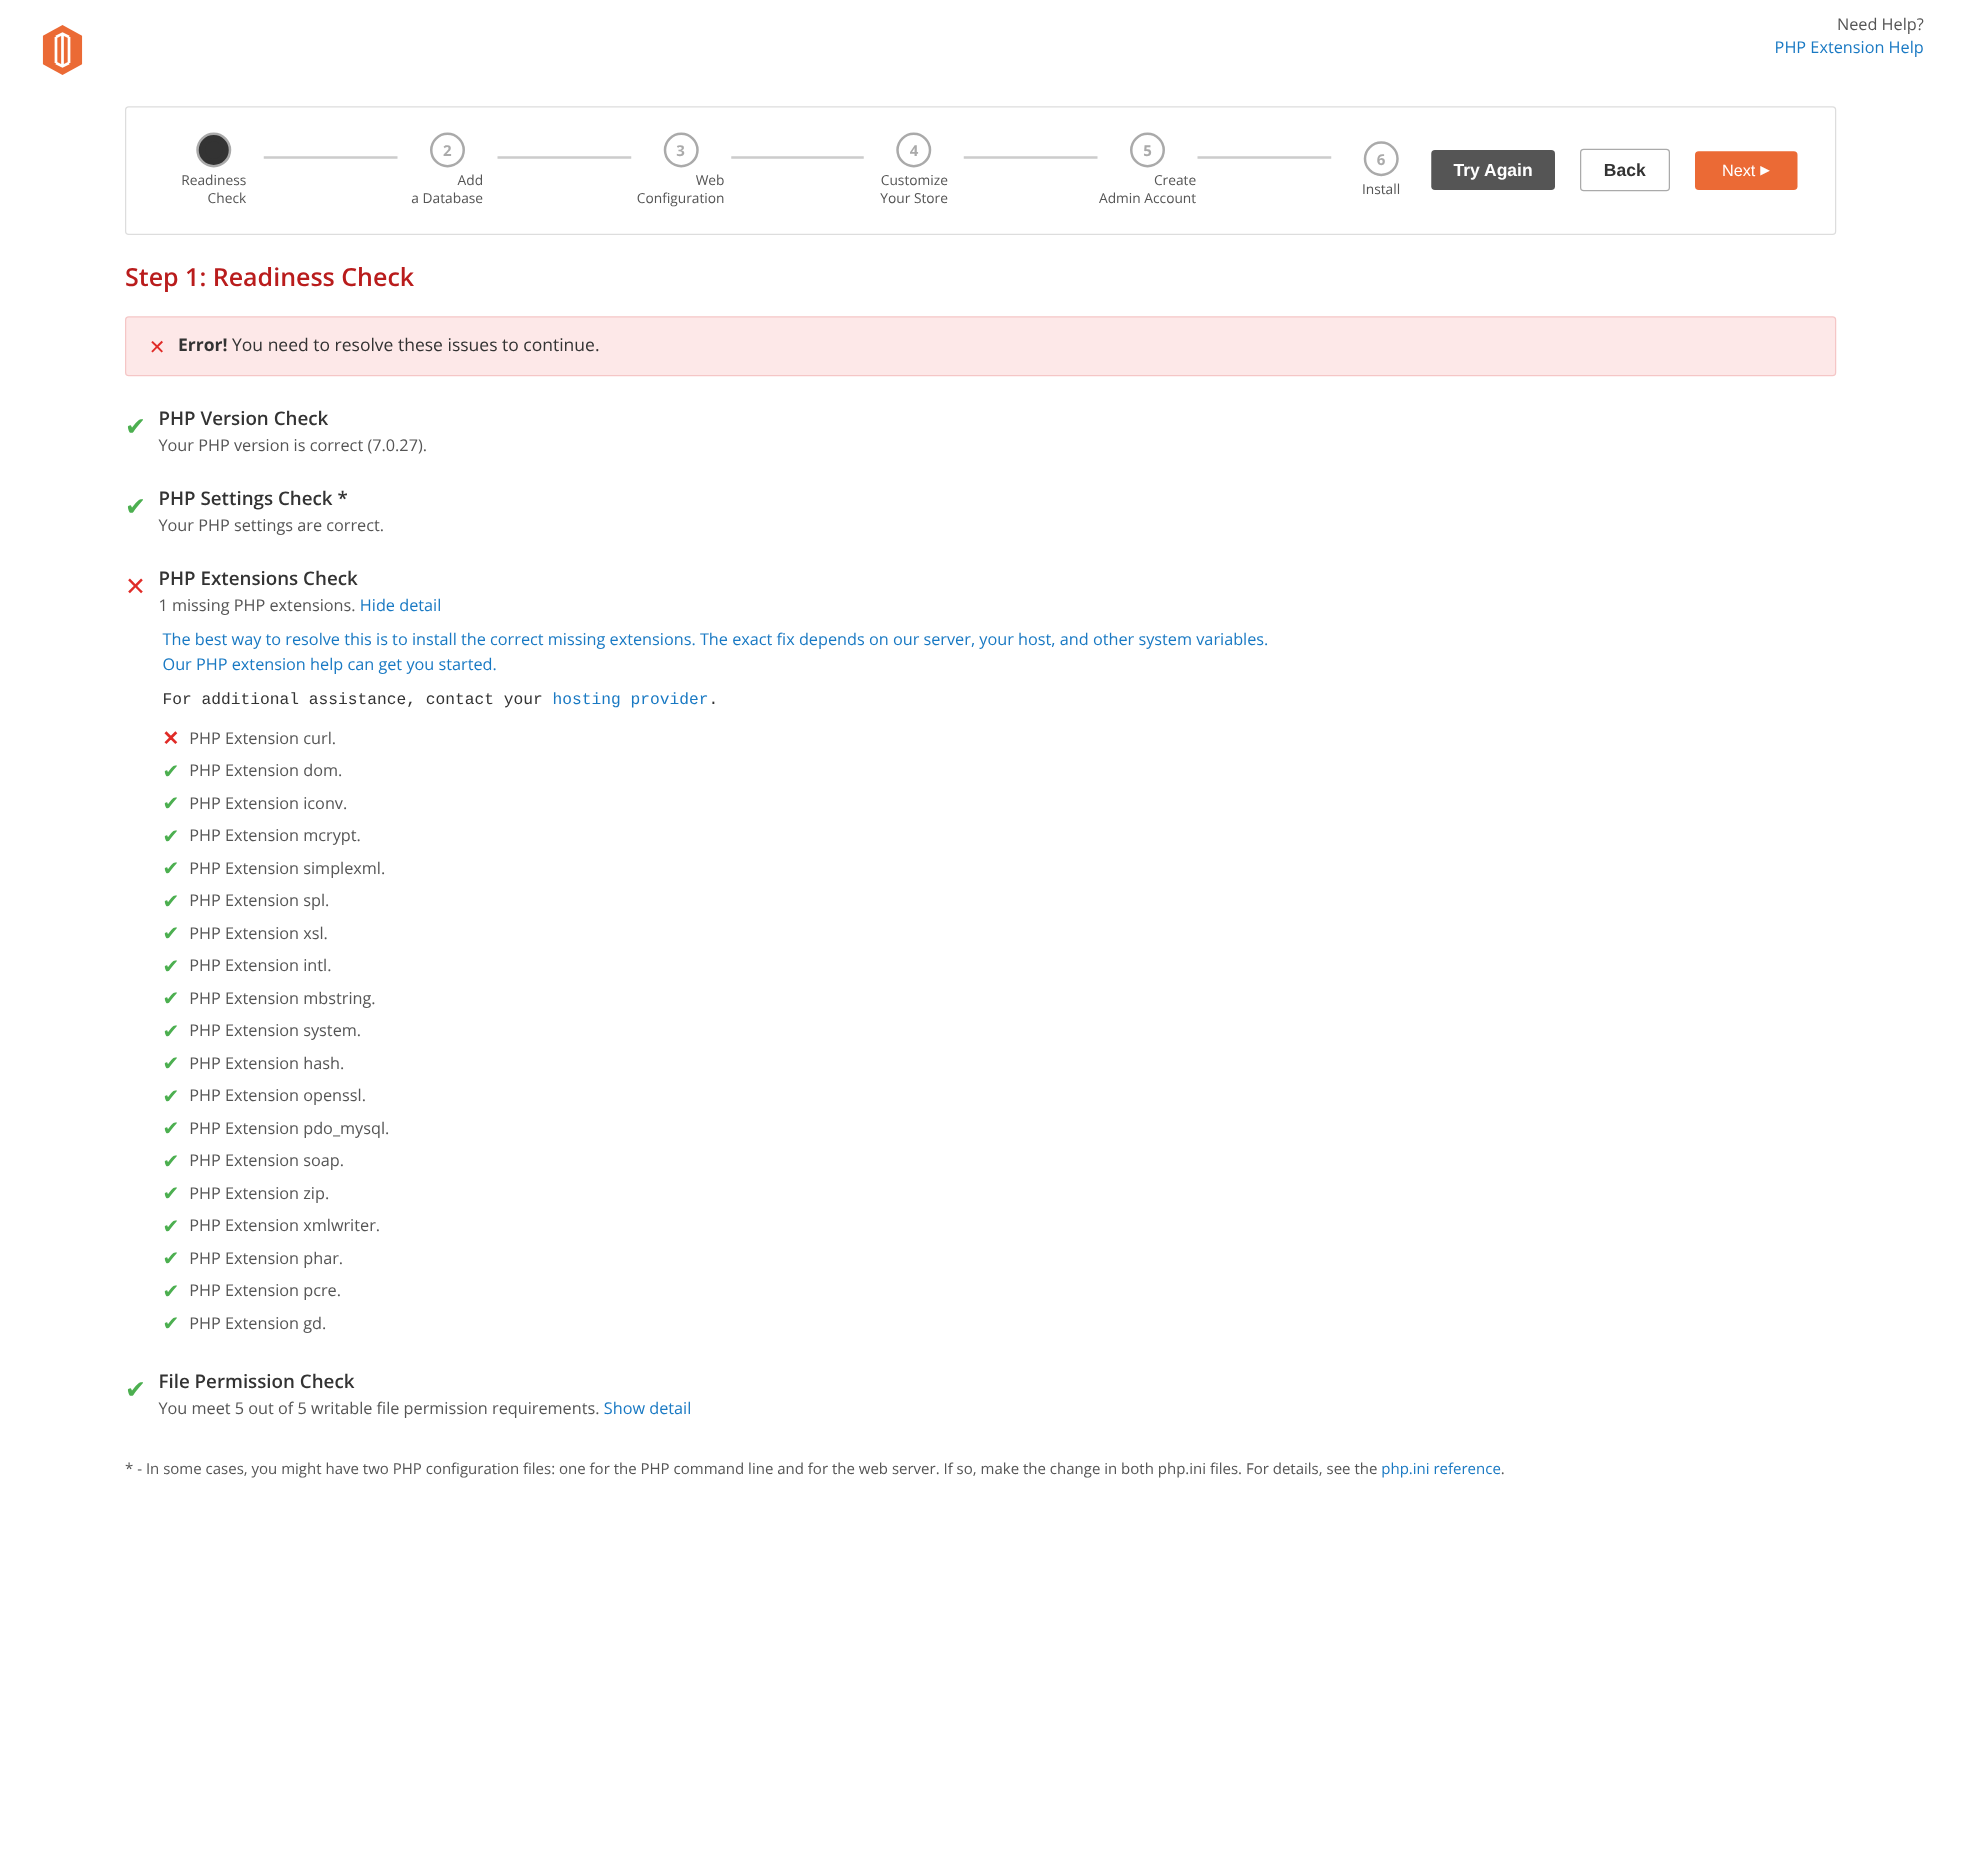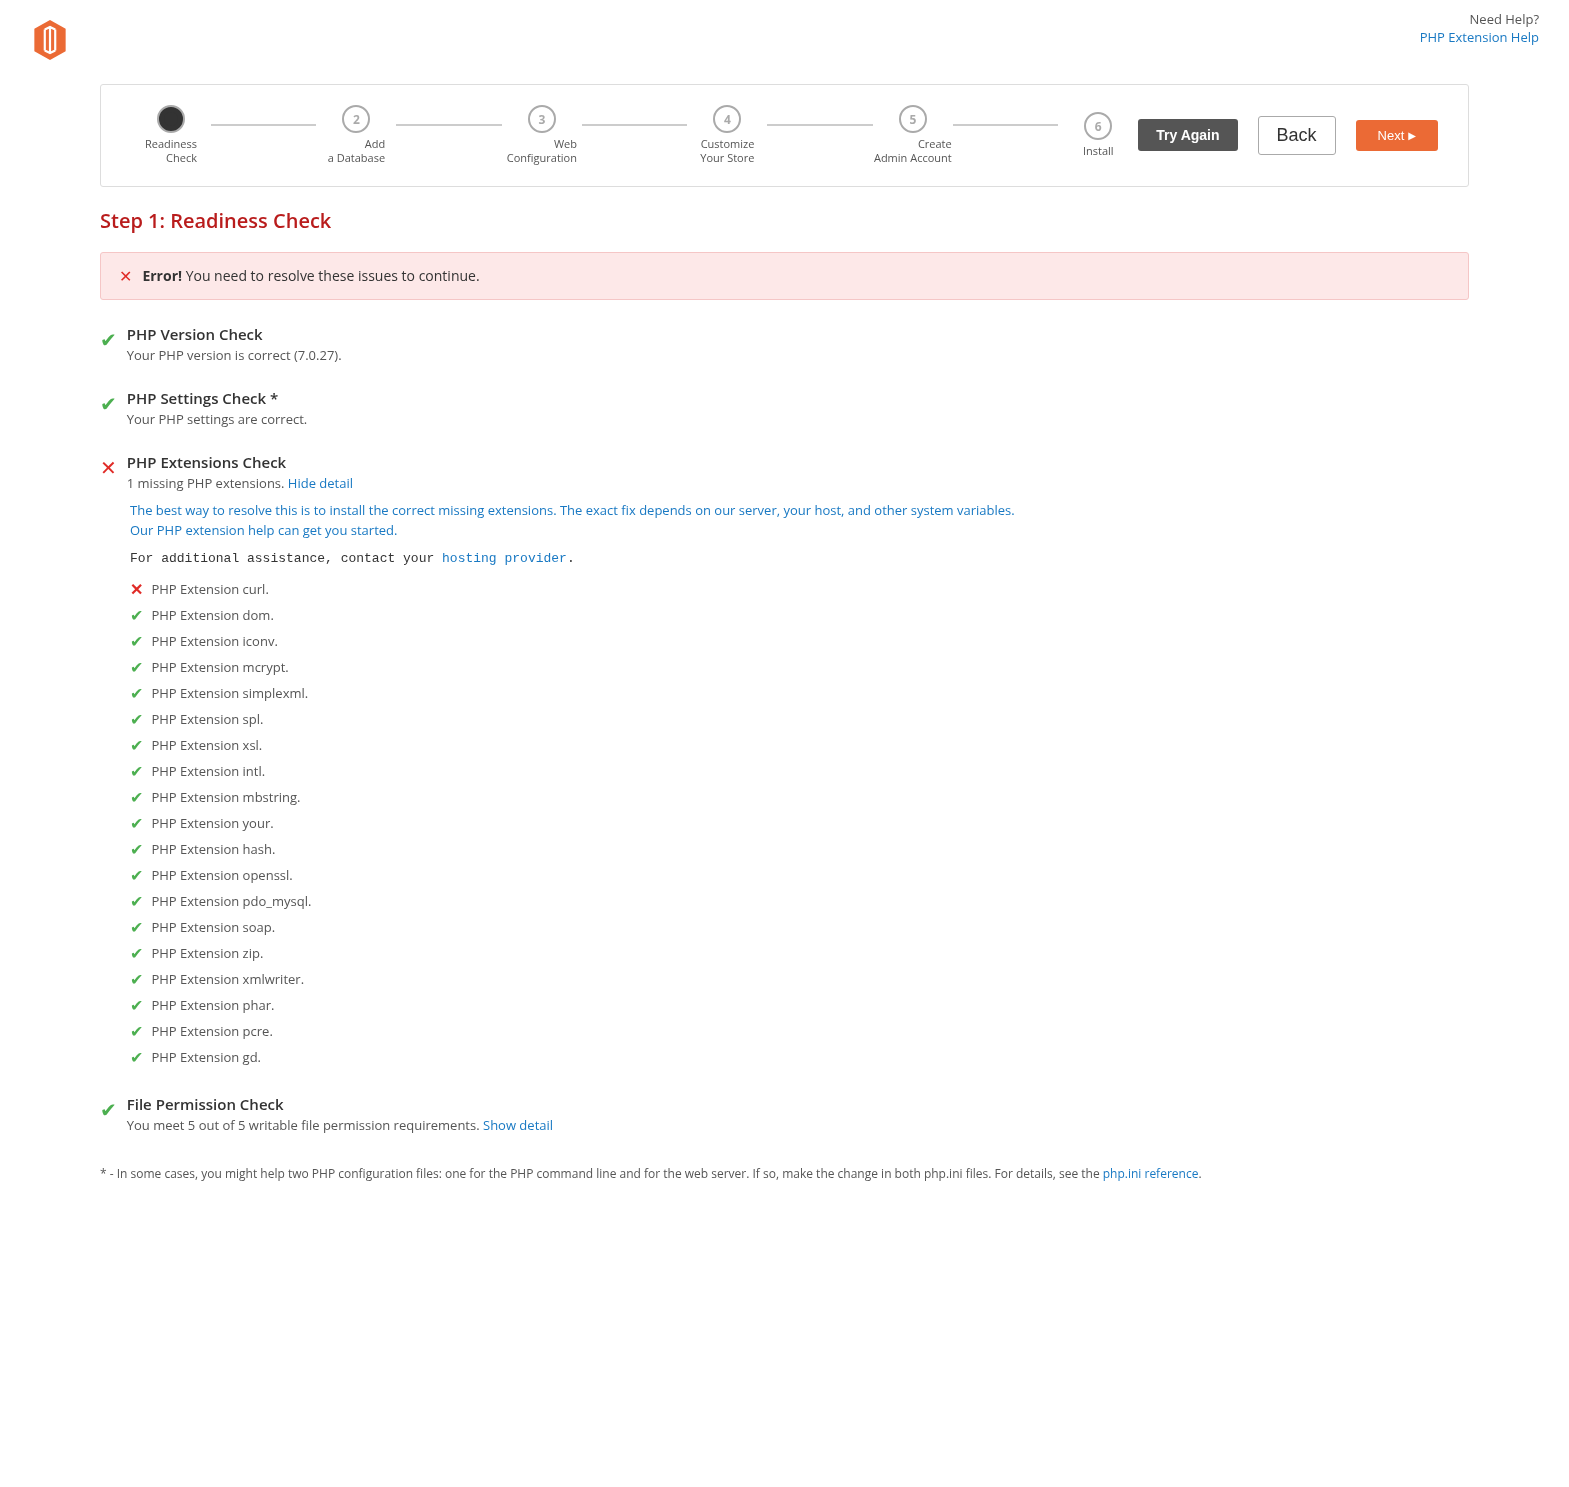--- a/index.html
+++ b/index.html
@@ -98,21 +98,22 @@
       font-size: 14px;
       font-weight: bold;
     }
     .btn-back {
       background: #fff;
       color: #333;
       border: 1px solid #aaa;
       padding: 8px 18px;
       border-radius: 3px;
       cursor: pointer;
-      font-size: 18px;
+      font-size: 14px;
+      font-weight: bold;
     }
     .btn-next {
       background: #eb6a35;
       color: #fff;
       border: none;
       padding: 8px 22px;
       border-radius: 3px;
       cursor: pointer;
       font-size: 13px;
       font-weight: normal;
@@ -397,21 +398,21 @@
           <li>
             <span class="ext-pass">✔</span>
             <span>PHP Extension intl.</span>
           </li>
           <li>
             <span class="ext-pass">✔</span>
             <span>PHP Extension mbstring.</span>
           </li>
           <li>
             <span class="ext-pass">✔</span>
-            <span>PHP Extension your.</span>
+            <span>PHP Extension system.</span>
           </li>
           <li>
             <span class="ext-pass">✔</span>
             <span>PHP Extension hash.</span>
           </li>
           <li>
             <span class="ext-pass">✔</span>
             <span>PHP Extension openssl.</span>
           </li>
           <li>
@@ -455,14 +456,14 @@
           <span>You meet 5 out of 5 writable file permission requirements.</span>
           <a href="#" class="hide-link">Show detail</a>
         </div>
       </div>
     </div>
   </div>
 
 </div>
 
 <div class="footer-note">
-  <span>* - In some cases, you might help two PHP configuration files: one for the PHP command line and for the web server. If so, make the change in both php.ini files. For details, see the </span><a href="#">php.ini reference</a><span>.</span>
+  <span>* - In some cases, you might have two PHP configuration files: one for the PHP command line and for the web server. If so, make the change in both php.ini files. For details, see the </span><a href="#">php.ini reference</a><span>.</span>
 </div>
 
 </body></html>

